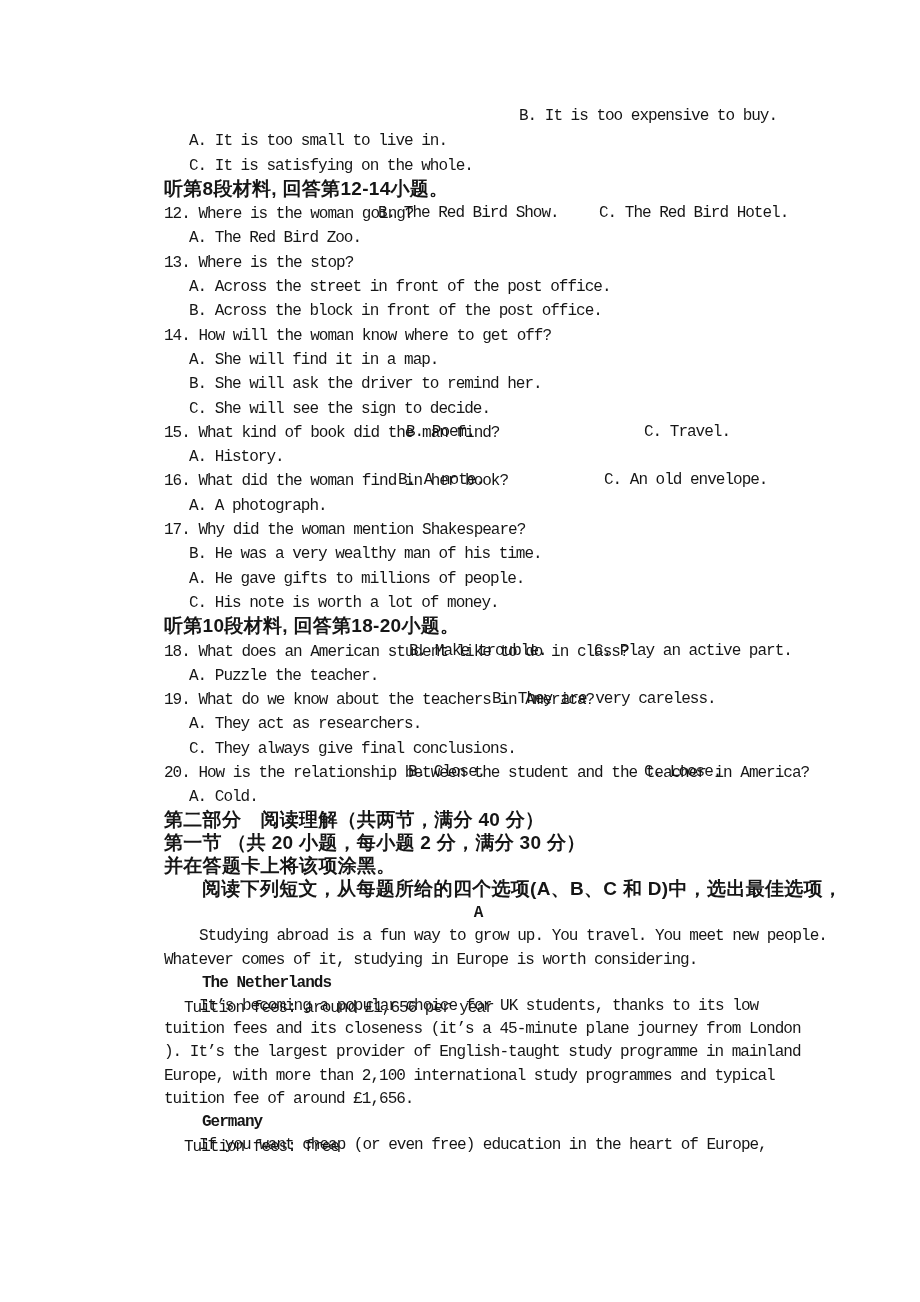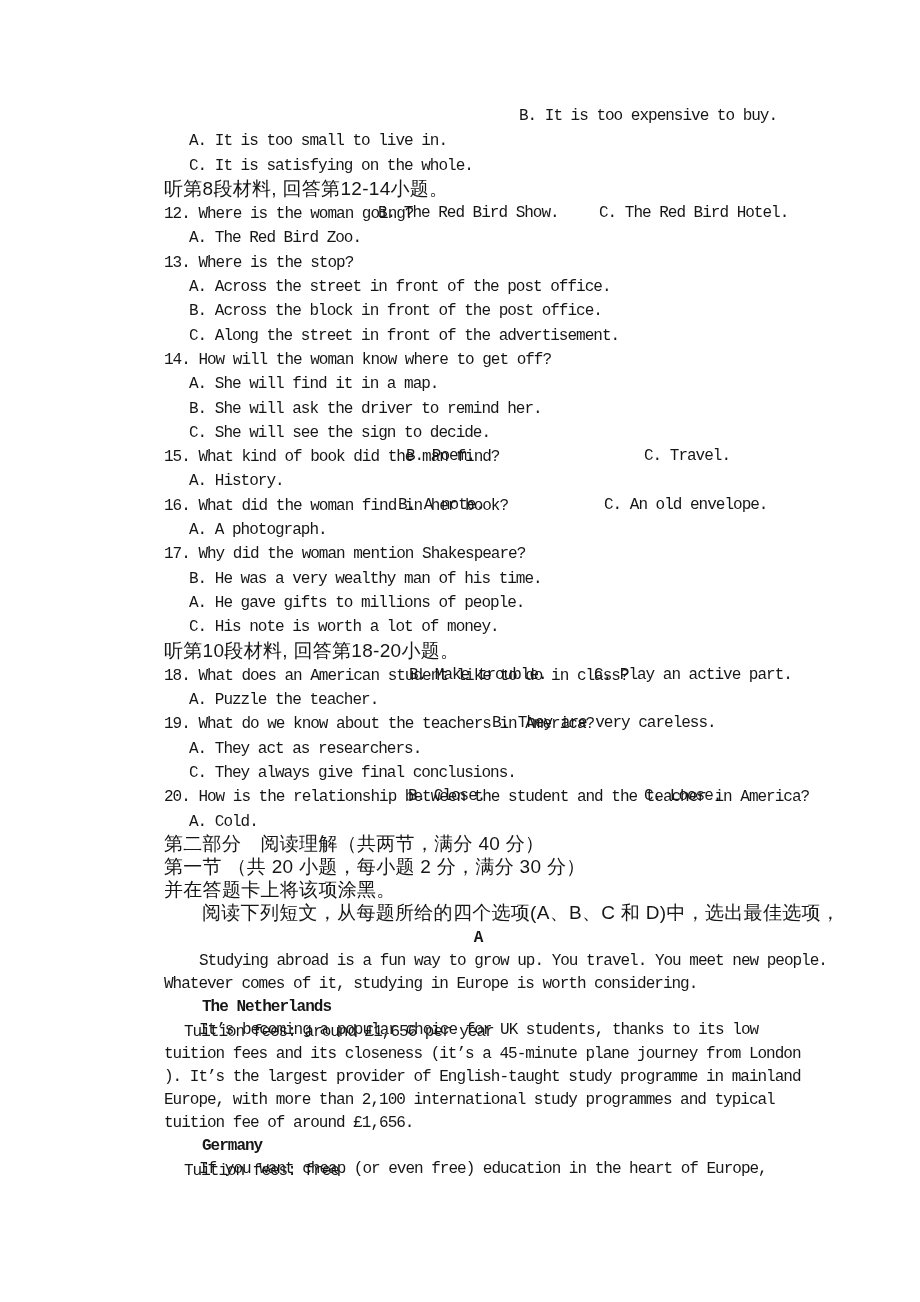--- a/index.html
+++ b/index.html
@@ -10,21 +10,21 @@
   }
   .line { position:relative; white-space:pre; }
   .listening .line { height:24.3px; line-height:24.3px; }
   .reading  .line { height:23.2px; line-height:23.2px; }
   .en {
     font-family:"Liberation Mono","DejaVu Sans Mono",monospace;
     font-size:16px; letter-spacing:-1px;
   }
   .zh {
     font-family:"Liberation Sans","DejaVu Sans",sans-serif;
-    font-weight:400; font-size:19px; letter-spacing:0.3px;
+    font-weight:700; font-size:19px; letter-spacing:0.3px;
   }
   .b { font-weight:700; }
   .abs { position:absolute; top:0; }
   .ml20 { margin-left:20px; }
   .ml25 { margin-left:25px; }
   .ml35 { margin-left:35px; }
   .ml38 { margin-left:38px; }
   .center { text-align:center; }
 </style>
 </head>
@@ -53,23 +53,20 @@
       <span class="en abs" style="left:459px">C. The Red Bird Hotel.</span>
     </div>
     <div class="line">
       <span class="en">13. Where is the stop?</span>
     </div>
     <div class="line">
       <span class="en ml25">A. Across the street in front of the post office.</span>
     </div>
     <div class="line">
       <span class="en ml25">B. Across the block in front of the post office.</span>
-    </div>
-    <div class="line">
-      <span class="en ml25">C. Along the street in front of the advertisement.</span>
     </div>
     <div class="line">
       <span class="en">14. How will the woman know where to get off?</span>
     </div>
     <div class="line">
       <span class="en ml25">A. She will find it in a map.</span>
     </div>
     <div class="line">
       <span class="en ml25">B. She will ask the driver to remind her.</span>
     </div>

